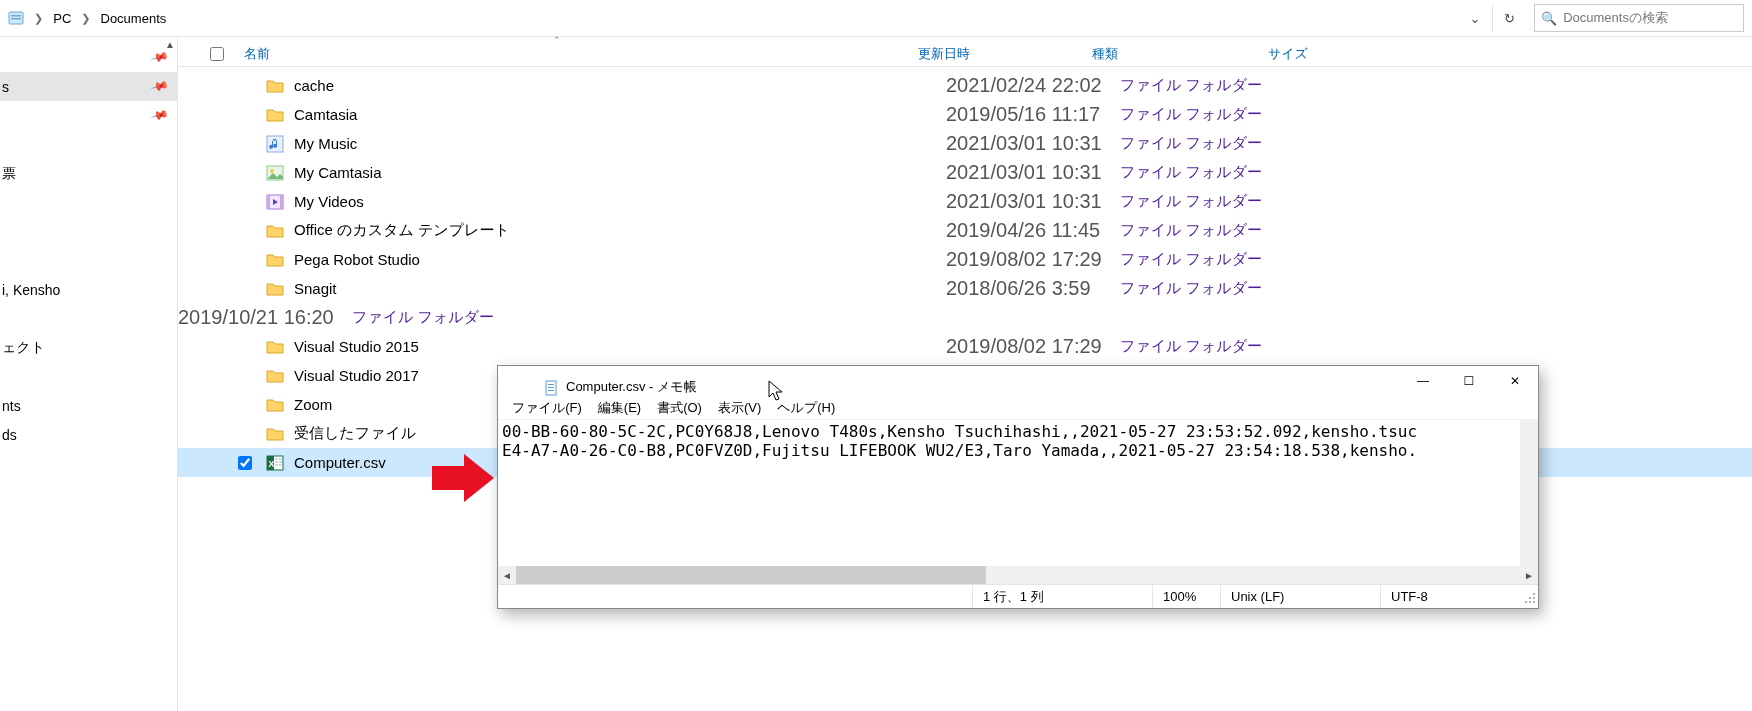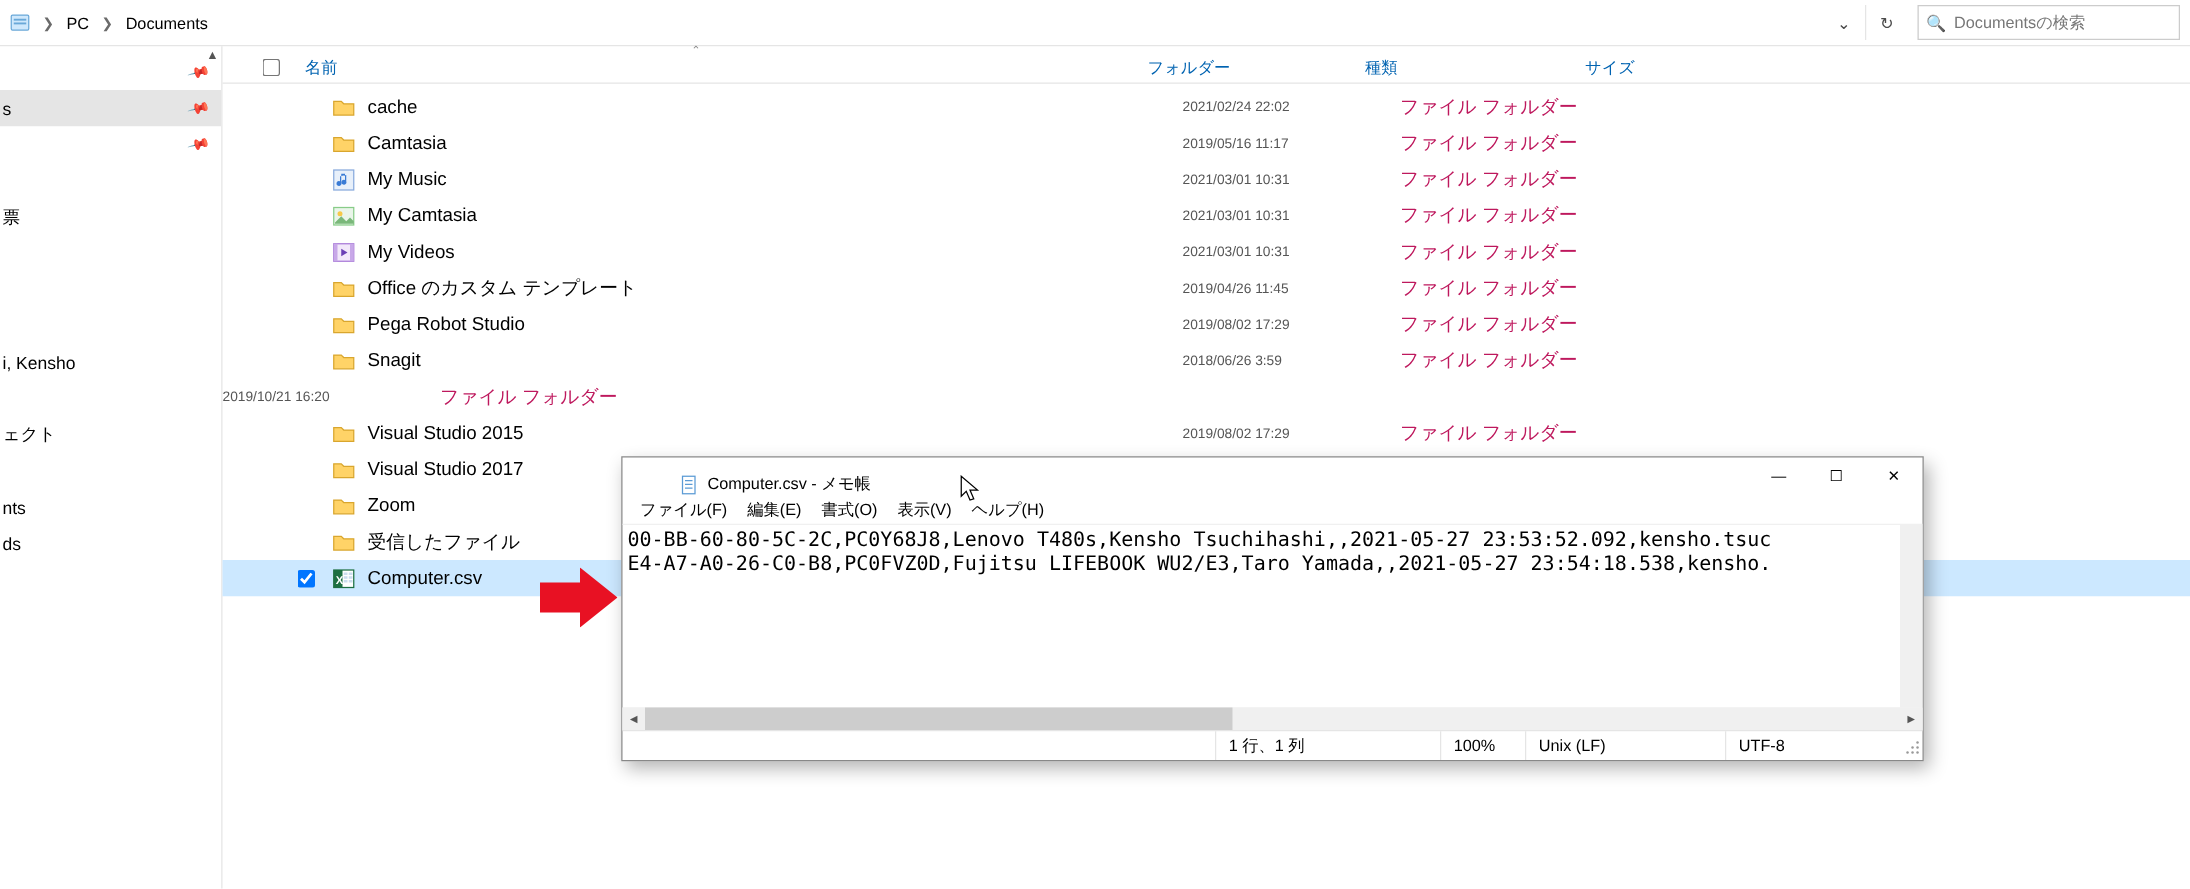--- a/index.html
+++ b/index.html
@@ -35,22 +35,22 @@
     .col.type { width: 176px; }
     .col.size { width: 120px; }
 
     .rows { padding-top: 4px; }
     .row { height: 29px; display:flex; align-items:center; }
     .row.selected { background:#cce8ff; }
     .cell-name { width: 732px; display:flex; align-items:center; padding-left:24px; font-size:15px;margin-left:36px; }
     .row-check { width:14px; height:14px; margin-right:14px; visibility:hidden; }
     .row.selected .row-check, .row:hover .row-check { visibility:visible; }
     .fico { width:18px; height:18px; margin-right:10px; display:inline-flex; align-items:center; justify-content:center; }
-    .cell-date { width:174px; color:#555; font-size:11px; }
-    .cell-type { width:176px; color:#be185d; font-size:15px; }
+    .cell-date { width:174px; color:#555; font-size:20px; }
+    .cell-type { width:176px; color:#4c1d95; font-size:15px; }
     .cell-size { width:120px; color:#555; font-size:15px; text-align:right; }
 
     
     .notepad { position:absolute; left:497px; top:365px; width:1042px; height:244px; background:#fff; border:1px solid #888; box-shadow: 4px 6px 14px rgba(0,0,0,0.3); z-index:100; display:flex; flex-direction:column; }
     .np-titlebar { height:30px; display:flex; align-items:flex-end; padding-left:8px;margin-left:38px; }
     .np-doc-icon { width:16px; height:16px; margin-right:6px; }
     .np-title { font-size:13px; }
     .np-controls { margin-left:auto; display:flex; }
     .np-cbtn { width:46px; height:30px; display:flex; align-items:center; justify-content:center; font-size:12px; }
     .np-menubar { height:24px; display:flex; align-items:center; padding-left:6px; font-size:13px; border-bottom:1px solid #f0f0f0; }
@@ -151,21 +151,21 @@
       </div>
   </div>
 
   <div class="content">
     <div class="list-header">
       <div class="col name">
         <input type="checkbox" class="hdr-check" style="">
         <span>名前</span>
         <span class="sort-indicator">⌃</span>
       </div>
-      <div class="col date">フォルダー</div>
+      <div class="col date">更新日時</div>
       <div class="col type">種類</div>
       <div class="col size">サイズ</div>
     </div>
     <div class="rows" id="file-rows">
         <div class="row">
           <div class="cell-name">
             <input type="checkbox" class="row-check" style="">
             <span class="fico">
               <svg width="18" height="18" viewBox="0 0 18 18">
                 <path d="M1 4h6l2 2h8v9H1z" fill="#ffd367" stroke="#d9a62e"></path>

